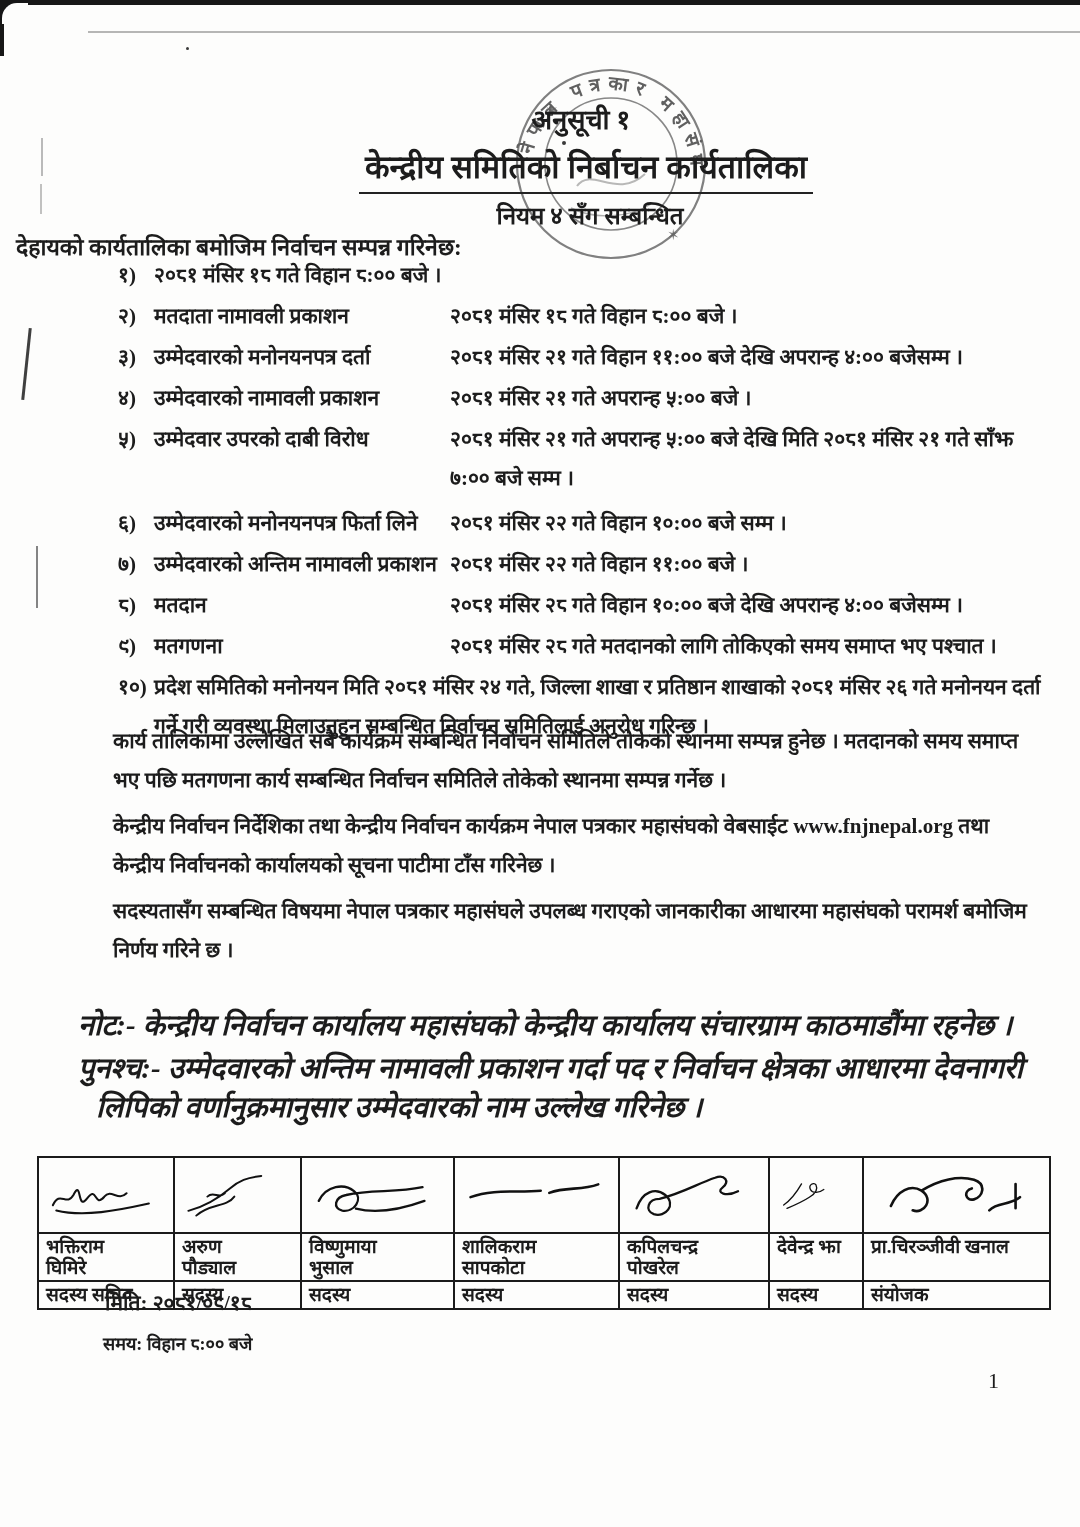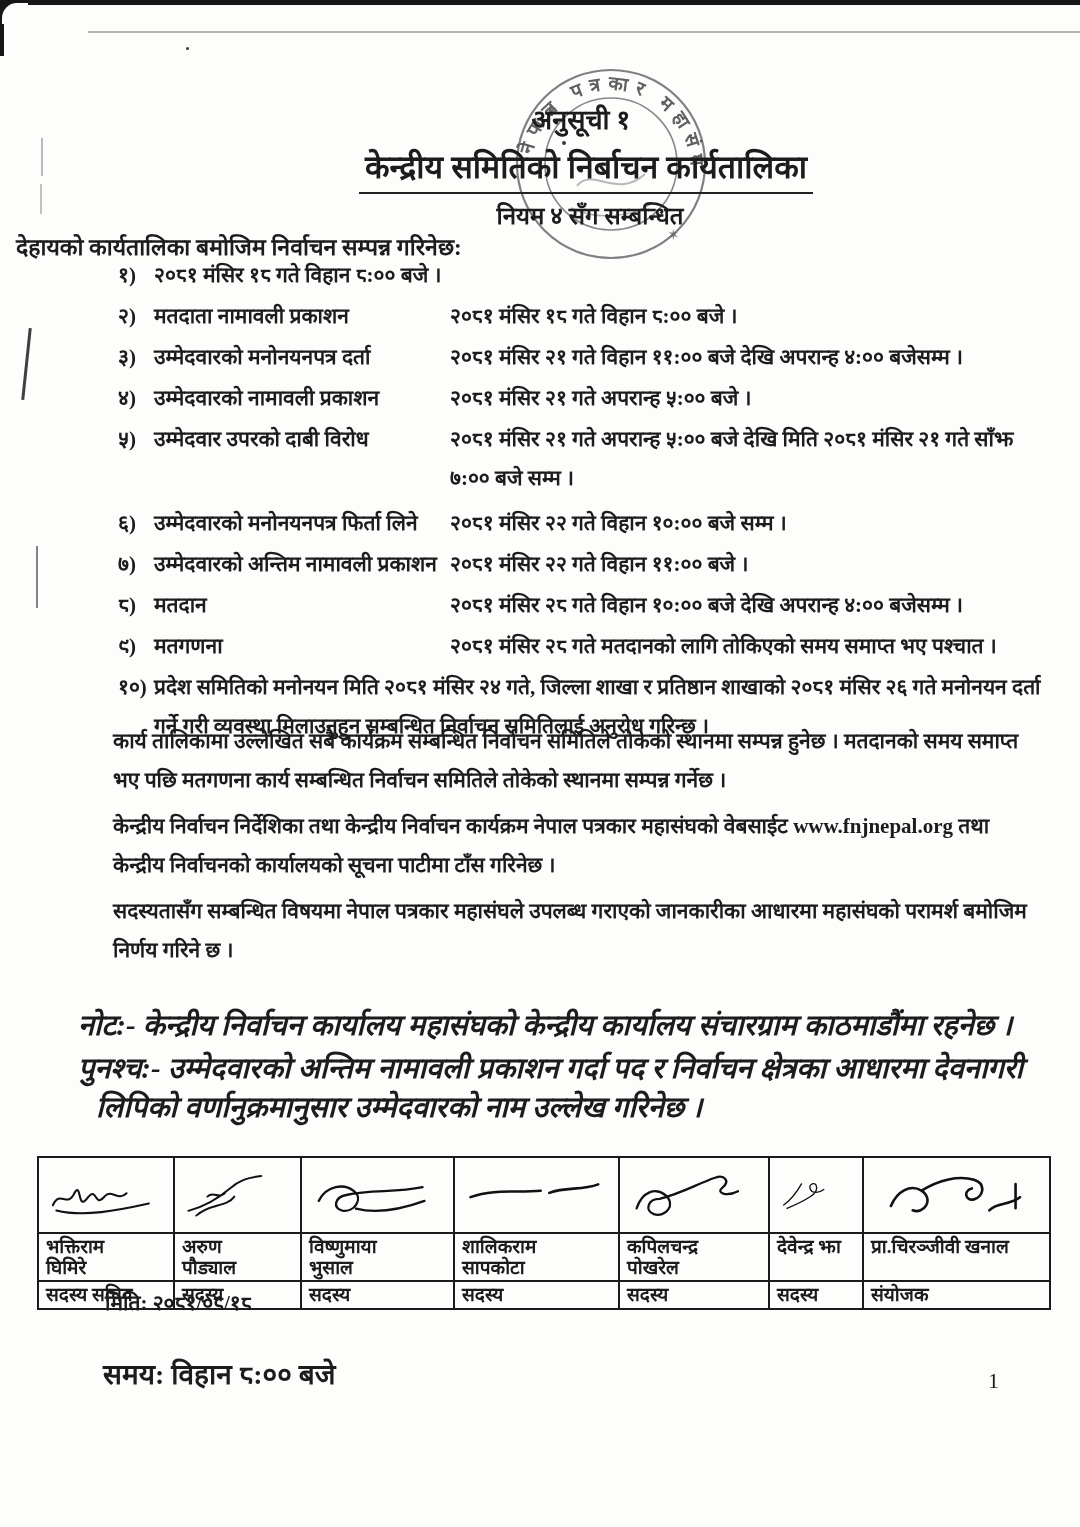--- a/index.html
+++ b/index.html
@@ -49,21 +49,21 @@
   
   table.sig{position:absolute;top:1156px;left:37px;border-collapse:collapse;table-layout:fixed;width:1012px;
             font-style:normal;}
   table.sig td{border:2px solid #1b1b1b;padding:2px 7px;vertical-align:top;box-sizing:border-box;}
   td.sigcell{height:74px;padding:2px;}
   td.namecell{height:44px;font-size:19px;font-weight:600;line-height:21px;white-space:pre-line;}
   td.rolecell{height:28px;font-size:19px;font-weight:700;line-height:22px;}
   .sigsvg{width:100%;height:70px;display:block;}
   
   .f-date{position:absolute;top:1288px;left:105px;font-size:21px;font-weight:600;}
-  .f-time{position:absolute;top:1331px;left:103px;font-size:28px;font-weight:600;margin-top:23px;}
+  .f-time{position:absolute;top:1331px;left:103px;font-size:18px;font-weight:600;}
   .pageno{position:absolute;top:1368px;left:988px;font-size:22px;}
 </style>
 </head>
 <body>
 
 <div class="page">
 
   <div class="edge-top"></div>
   <div class="edge-left"></div>
   <div class="corner-tl"></div>

